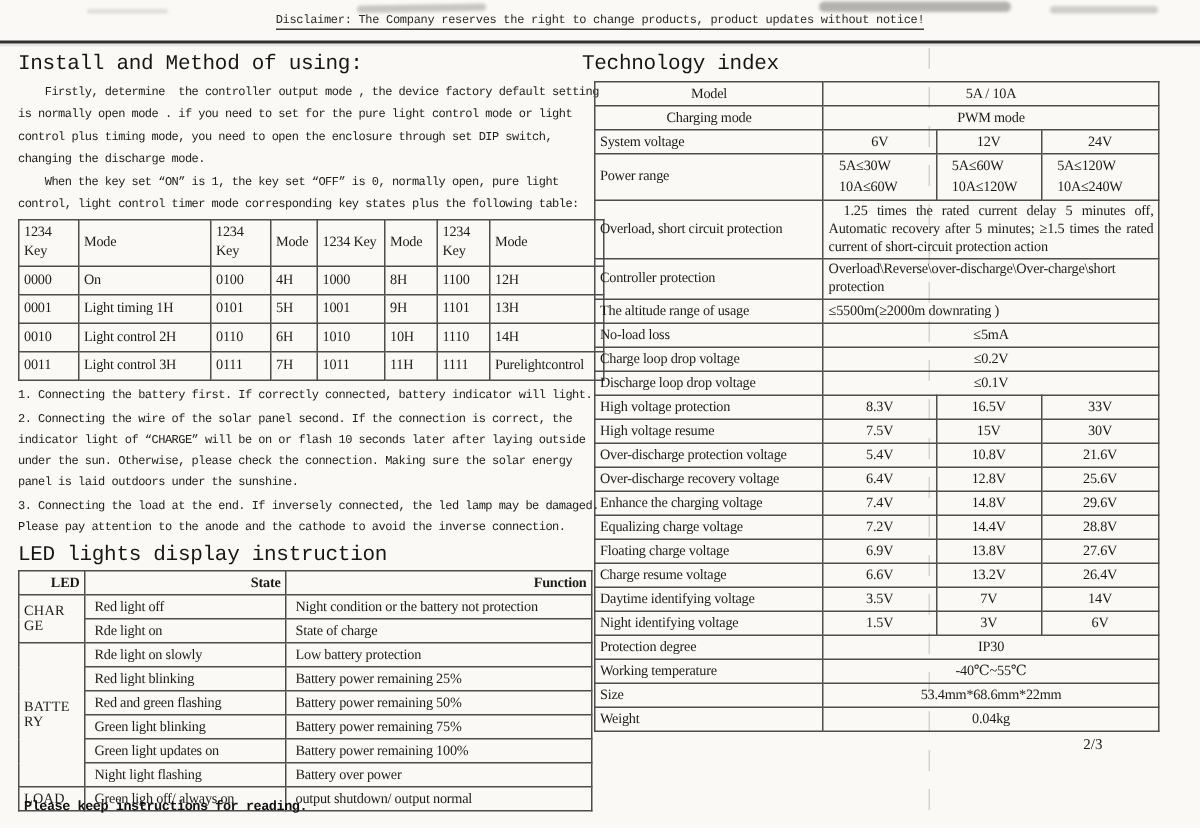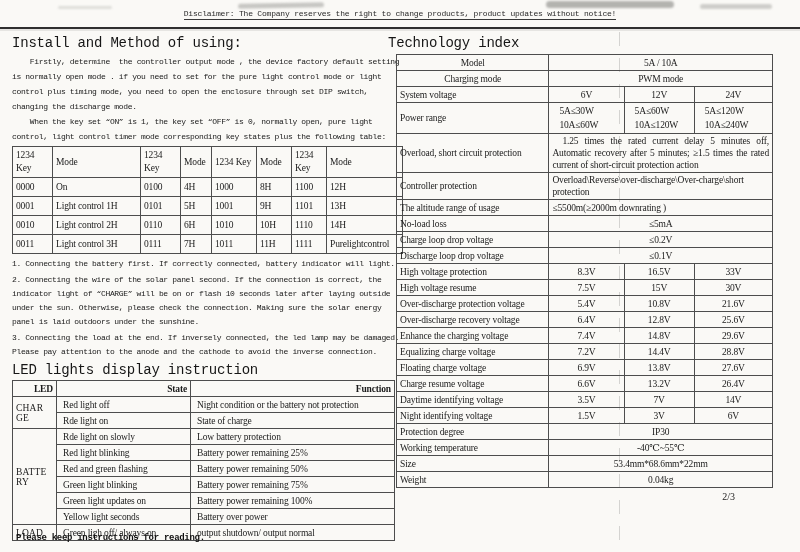--- a/index.html
+++ b/index.html
@@ -108,21 +108,21 @@
         <td>On</td>
         <td>0100</td>
         <td>4H</td>
         <td>1000</td>
         <td>8H</td>
         <td>1100</td>
         <td>12H</td>
       </tr>
       <tr>
         <td>0001</td>
-        <td>Light control 1H</td>
+        <td>Light timing 1H</td>
         <td>0101</td>
         <td>5H</td>
         <td>1001</td>
         <td>9H</td>
         <td>1101</td>
         <td>13H</td>
       </tr>
       <tr>
         <td>0010</td>
         <td>Light control 2H</td>
@@ -188,21 +188,21 @@
       </tr>
       <tr>
         <td class="st">Green light blinking</td>
         <td class="fn">Battery power remaining 75%</td>
       </tr>
       <tr>
         <td class="st">Green light updates on</td>
         <td class="fn">Battery power remaining 100%</td>
       </tr>
       <tr>
-        <td class="st">Yellow light seconds</td>
+        <td class="st">Night light flashing</td>
         <td class="fn">Battery over power</td>
       </tr>
       <tr>
         <td class="grp">LOAD</td>
         <td class="st">Green ligh off/ always on</td>
         <td class="fn">output shutdown/ output normal</td>
       </tr>
     </tbody>
       </table>
   </div>

